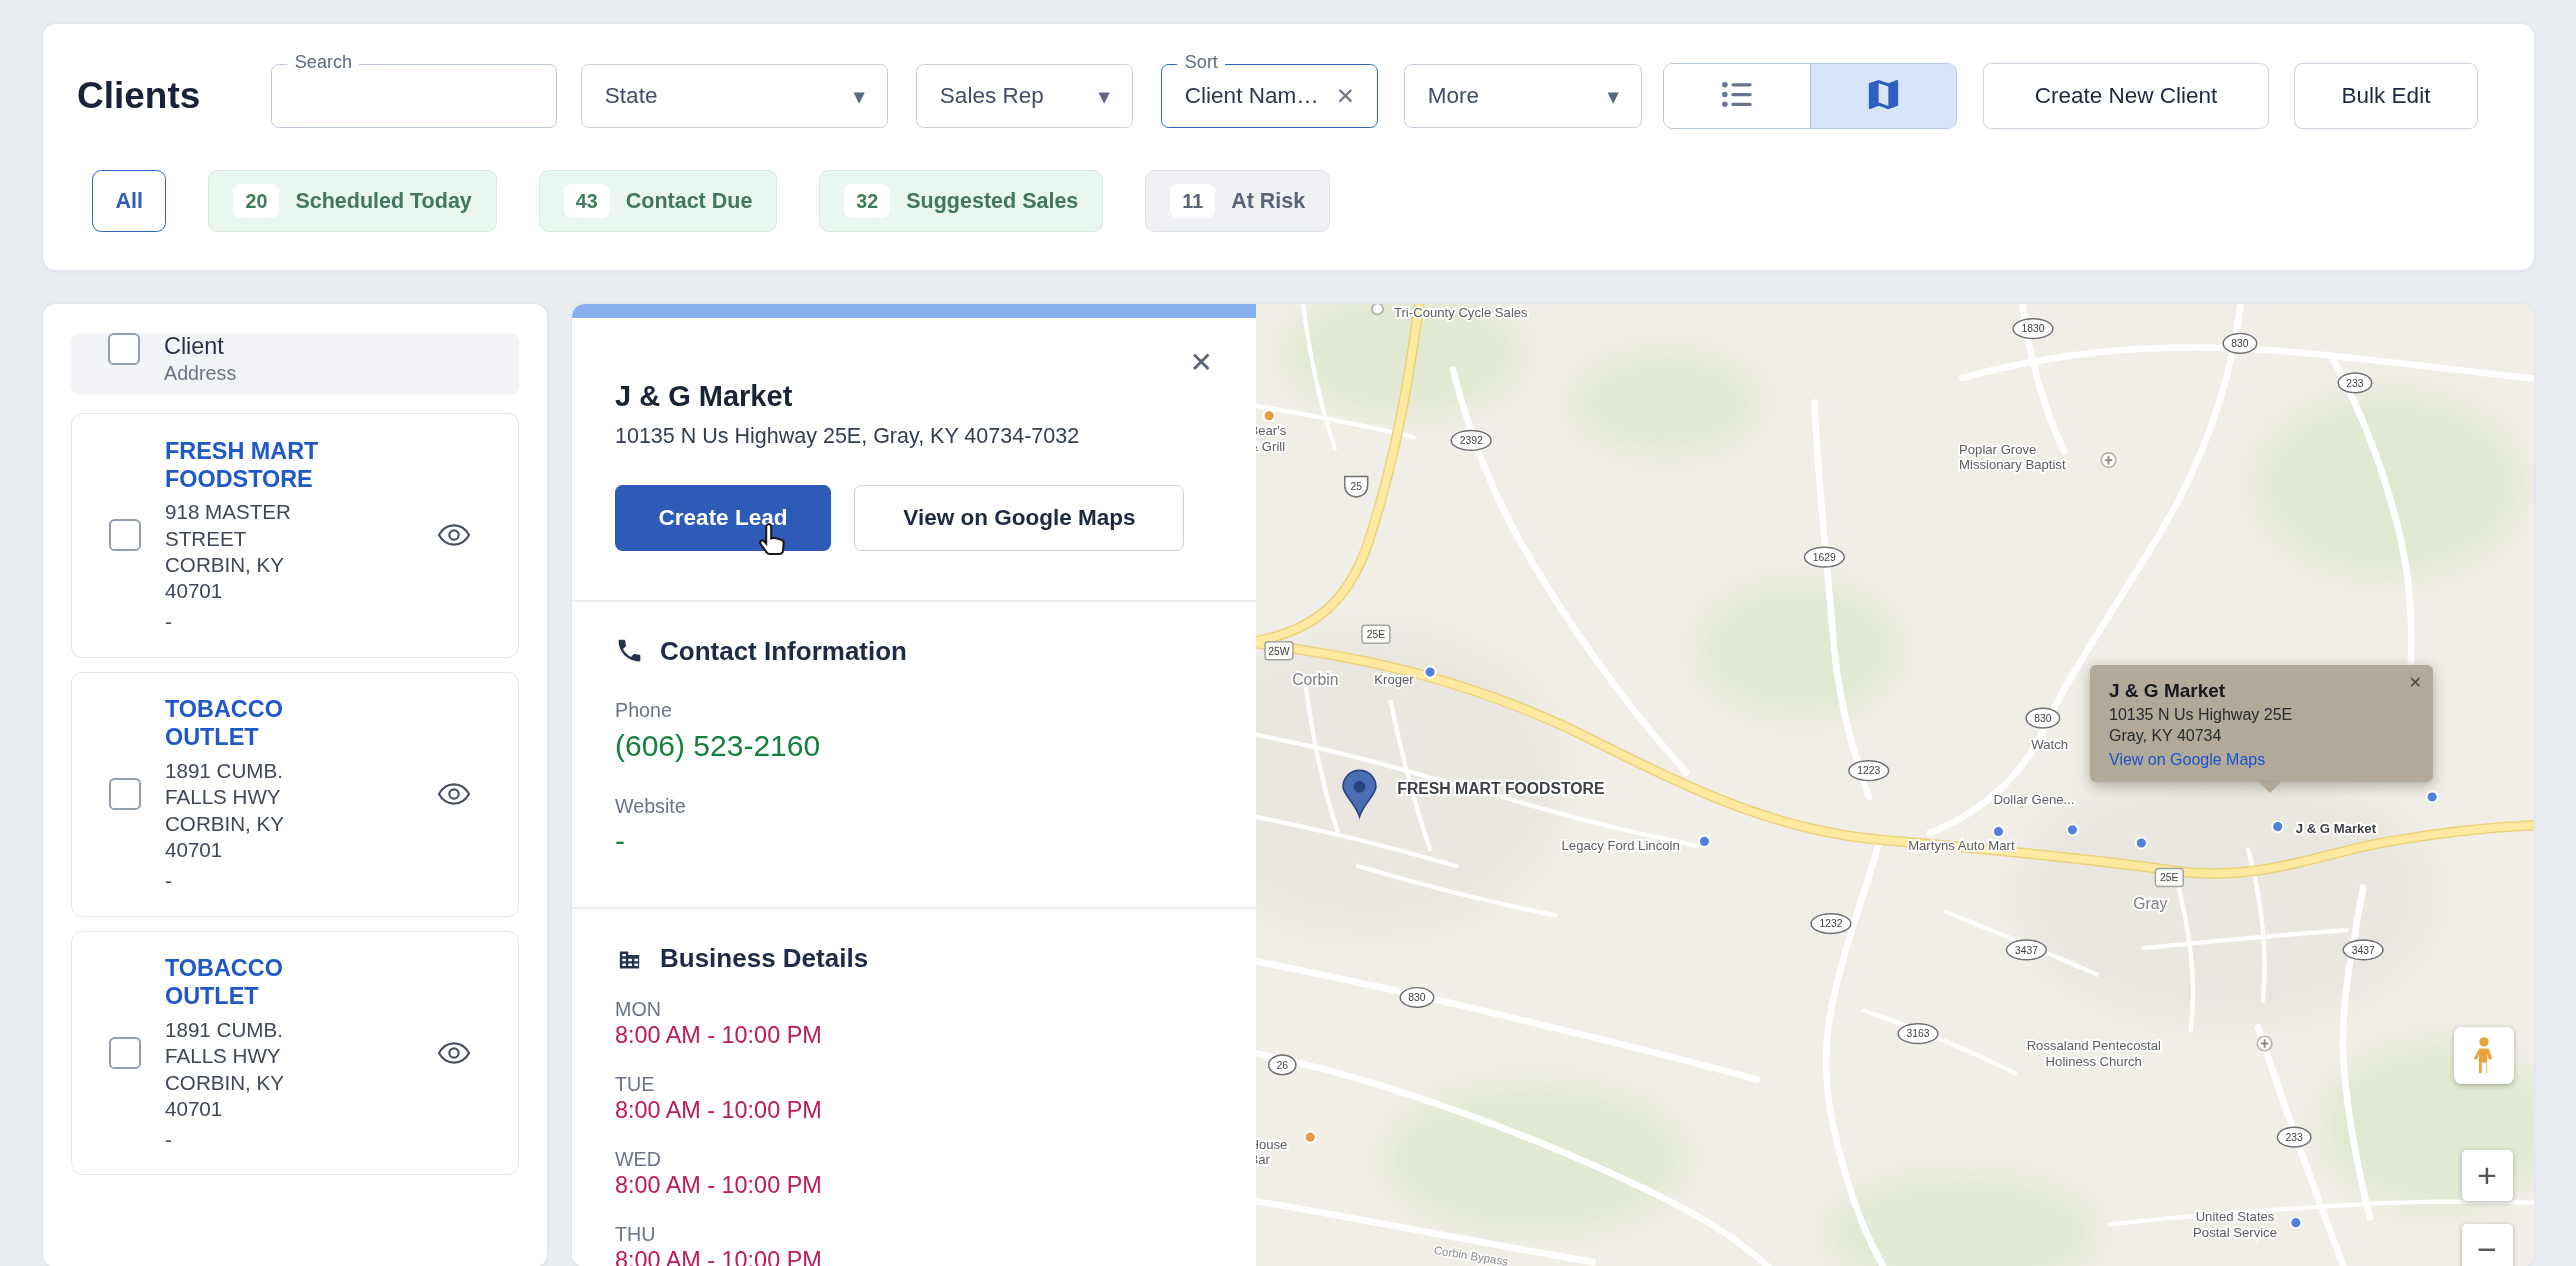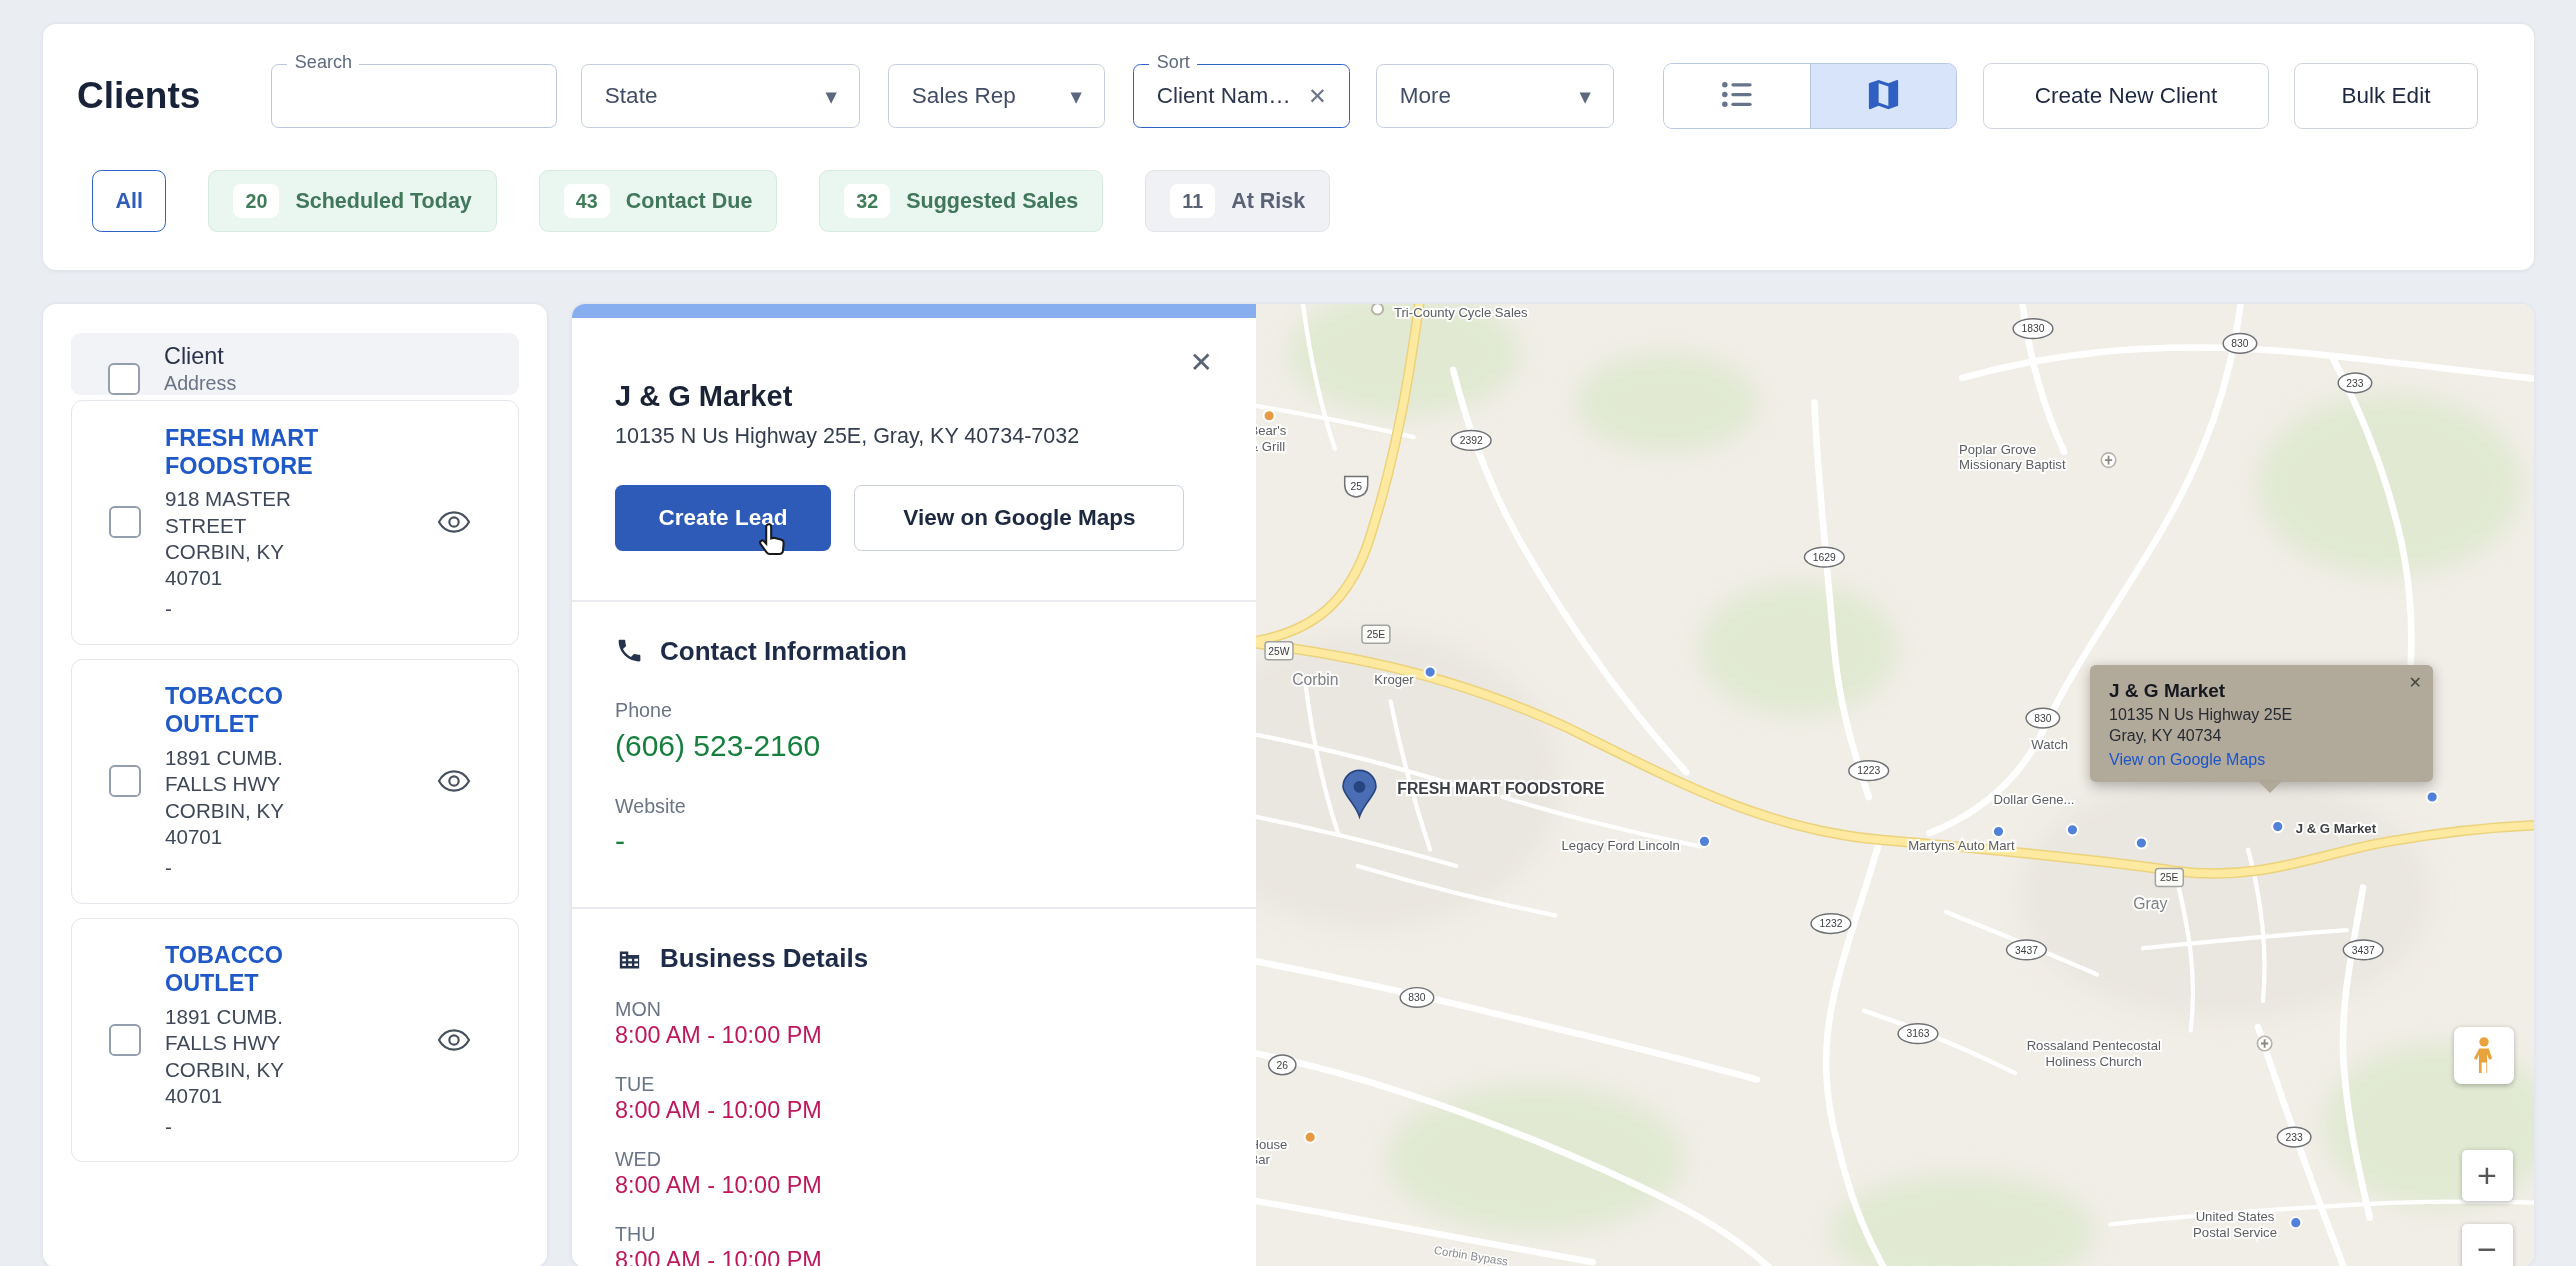--- a/index.html
+++ b/index.html
@@ -9,21 +9,21 @@
   
   .topcard{position:absolute;left:43px;top:24px;width:2491px;height:246px;background:#fff;border-radius:13px;box-shadow:0 0.9px 4.7px rgba(20,30,60,.07)}
   .toolbar{display:flex;align-items:center;padding:39px 56px 0 34px}
   .page-title{font-size:37px;font-weight:700;color:#182238;margin-right:71px}
   .field{position:relative;height:64px;border:1.9px solid #c6cede;border-radius:7.5px;background:#fff;display:flex;align-items:center;padding:0 22.5px;color:#414d66;font-size:22.5px;cursor:pointer;flex:none}
   .field .flabel{position:absolute;top:-13px;left:15px;background:#fff;padding:0 7.5px;font-size:18px;color:#5e6a80;white-space:nowrap}
   .select{justify-content:space-between}
   .chev{color:#5c6880;font-size:22.5px;margin-left:17px}
   .search{width:286px;border-color:#b9c6de}
   .search input{border:none;outline:none;width:100%;height:100%;font-size:22.5px;font-family:inherit;background:transparent}
-  .state{width:279px;margin-left:24px}
+  .state{width:307px;margin-left:24px}
   .rep{width:217px;margin-left:28px}
   .sort{width:217px;margin-left:28px;border-color:#2e62c9}
   .more{width:238px;margin-left:26px}
   .sort-val{overflow:hidden;text-overflow:ellipsis;white-space:nowrap;color:#2c374d}
   .sort-x{color:#6c7689;font-size:22.5px;margin-left:11.2px;cursor:pointer;flex:none}
   .viewtoggle{display:flex;margin-left:auto;border:1.9px solid #b6c6e4;border-radius:9.4px;overflow:hidden;height:66px;flex:none}
   .vbtn{width:146px;display:flex;align-items:center;justify-content:center;background:#fff;cursor:pointer}
   .vbtn.active{background:#d7e4fa}
   .vbtn + .vbtn{border-left:1.9px solid #b6c6e4}
   .btn{height:66px;border:1.9px solid #ccd3df;border-radius:8.4px;background:#fff;color:#1d2840;font-size:22.5px;font-weight:400;display:flex;align-items:center;justify-content:center;cursor:pointer;flex:none}
@@ -34,21 +34,21 @@
   .chip{height:62px;border-radius:9.4px;display:flex;align-items:center;padding:0 24px;font-size:21.5px;cursor:pointer;border:1.9px solid transparent}
   .chip-all{background:#fff;border-color:#2e62c9;color:#2e5cb8;font-weight:700;padding:0 22.5px}
   .chip-green{background:#eaf6f0;border-color:#d5ebdd;color:#41775a;font-weight:600}
   .chip-grey{background:#eff1f4;border-color:#dfe2e8;color:#5a6375;font-weight:600}
   .chip-count{background:#fff;border-radius:7.5px;padding:5.6px 12px;margin-right:16px;font-size:19.7px;font-weight:700}
   .chip-green .chip-count{color:#3f7d5a}
   .chip-grey .chip-count{color:#5a6375}
 
   
   .listcard{position:absolute;left:43px;top:304px;width:504px;height:963px;background:#fff;border-radius:13px;padding:29px 28px;overflow:hidden;box-shadow:0 0.9px 4.7px rgba(20,30,60,.07)}
-  .listhead{display:flex;align-items:flex-end;background:#f2f3f6;border-radius:9.4px;height:62px;padding-left:37px;margin-bottom:5px}
+  .listhead{display:flex;align-items:flex-start;background:#f2f3f6;border-radius:9.4px;height:62px;padding-left:37px;margin-bottom:18px}
   .checkbox{width:32px;height:32px;border:2.8px solid #939eae;border-radius:5.6px;background:#fff;flex:none;cursor:pointer}
   .lh-texts{margin-left:24px}
   .lh1{font-size:23.4px;color:#2a3349;font-weight:500}
   .lh2{font-size:19.7px;color:#6b7486;margin-top:1.9px}
   .client-card{position:relative;border:1.9px solid #e3e6eb;border-radius:11.2px;min-height:210px;margin-bottom:14px;display:flex;align-items:center;padding:22.5px 66px 22.5px 37px;background:#fff}
   .client-info{margin-left:24px;width:167px}
   .client-name{color:#1f58c7;font-size:23.4px;font-weight:600;line-height:1.2;cursor:pointer}
   .client-address{color:#3f4858;font-size:20.6px;line-height:1.28;margin-top:6.6px}
   .client-extra{color:#3f4858;font-size:20.6px;margin-top:5.6px}
   .eye{position:absolute;right:47px;top:50%;transform:translateY(-50%);cursor:pointer;line-height:0}

